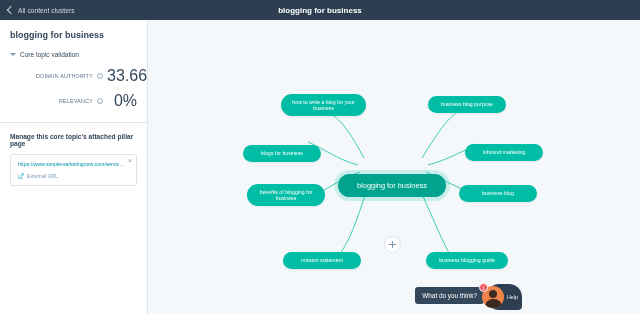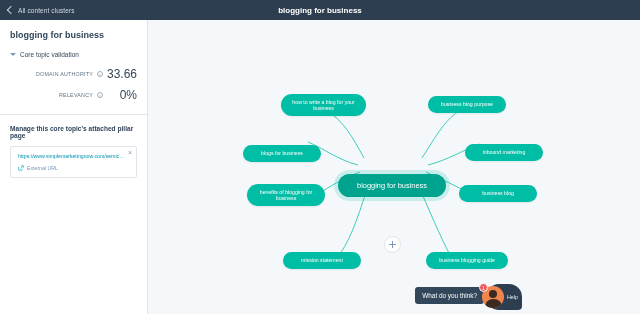--- a/index.html
+++ b/index.html
@@ -64,21 +64,21 @@
   .metric-label {
     font-size: 5.3px; color: #5f7387; letter-spacing: .25px; text-transform: uppercase;
   }
   .info-dot {
     width: 6px; height: 6px; border-radius: 50%;
     border: .8px solid #9fb0c0; color: #9fb0c0;
     font-size: 4.6px; line-height: 5px; text-align: center;
     font-family: "Liberation Serif", serif;
   }
   .metric-value {
-    font-size: 12px; color: #33475b; width: 30px; text-align: right;
+    font-size: 16px; color: #33475b; width: 30px; text-align: right;
   }
   .divider {
     height: 1px; background: #dfe3eb; margin: 12px -10px 10px -10px;
   }
   .pillar-head {
     font-size: 6.6px; font-weight: bold; color: #33475b; margin-bottom: 7px;
   }
   .pillar-card {
     position: relative;
     border: 1px solid #dfe3eb; border-radius: 2px;

